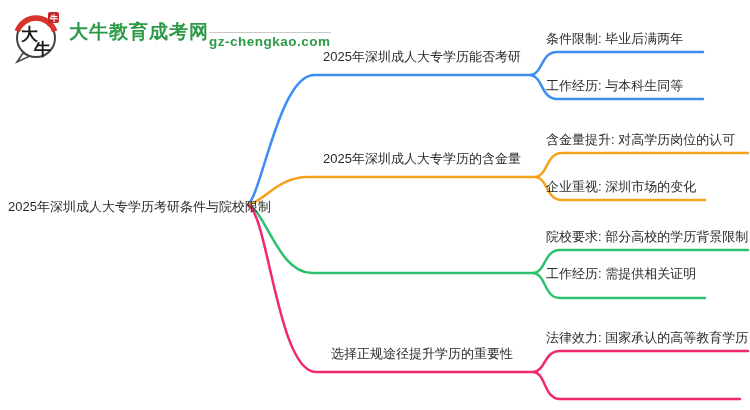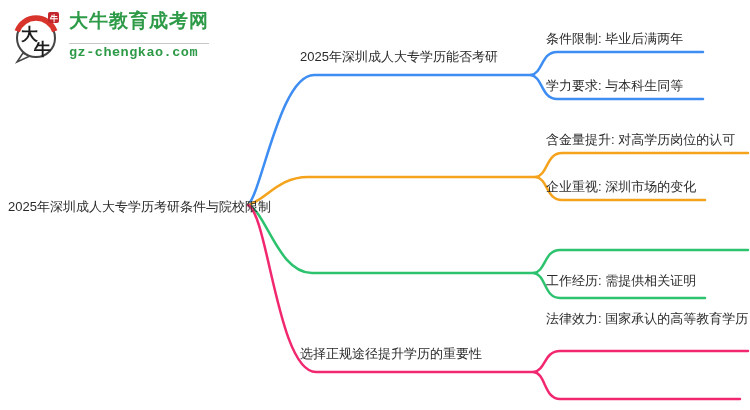--- a/index.html
+++ b/index.html
@@ -5,29 +5,29 @@
   html,body{margin:0;padding:0;}
   body{
     width:750px;height:410px;background:#ffffff;overflow:hidden;
     font-family:"Liberation Sans","DejaVu Sans",sans-serif;
     color:#2f2f2f;position:relative;
   }
   .stage{position:absolute;inset:0;width:750px;height:410px;}
   
   .logo{position:absolute;left:12px;top:8px;display:flex;align-items:center;gap:7px;cursor:pointer;}
   .logo-badge{width:50px;height:56px;flex:0 0 auto;}
-  .logo-text{display:flex;flex-direction:column;line-height:1.1;font-family:Liberation Mono, monospace;}
+  .logo-text{display:flex;flex-direction:row;line-height:1.1;}
   .logo-title{font-size:19px;font-weight:bold;letter-spacing:1px;}
   .logo-url{font-size:13.5px;font-weight:bold;letter-spacing:.5px;margin-top:10px;
             border-top:1px solid #c9c9c9;padding-top:2px;}
   
   svg.map{position:absolute;left:0;top:0;}
   .node{position:absolute;white-space:nowrap;font-size:13px;color:#2b2b2b;}
   .root-label{left:8px;top:198px;width:238px;font-size:13px;text-align:right;}
-  .branch-label{left:300px;width:220px;text-align:left;height:18px;}
+  .branch-label{left:312px;width:220px;text-align:center;height:18px;}
   .sub-label{left:546px;font-size:13px;}
 </style>
 </head>
 <body>
 
 <div class="stage">
 
   <svg class="map" width="750" height="410" viewBox="0 0 750 410">
     <g fill="none" stroke-width="2.5" stroke-linecap="round">
       <g stroke="#3e8df2">
@@ -65,22 +65,24 @@
     </svg>
     <div class="logo-text">
       <span class="logo-title" style="color:#2d9a47">大牛教育成考网</span>
       <span class="logo-url" style="color:#2d9a47">gz-chengkao.com</span>
     </div>
   </div>
 
   <div class="node root-label">2025年深圳成人大专学历考研条件与院校限制</div>
 
   <div class="node branch-label" style="top:48px">2025年深圳成人大专学历能否考研</div>
+  <div class="node branch-label" style="top:150px">2025年深圳成人大专学历的含金量</div>
   <div class="node sub-label" style="top:30px">条件限制: 毕业后满两年</div>
 
   <div class="node branch-label" style="top:345px">选择正规途径提升学历的重要性</div>
-  <div class="node sub-label" style="top:77px">学力要求: 与本科生同等</div>
+  <div class="node sub-label" style="top:77px">工作经历: 与本科生同等</div>
   <div class="node sub-label" style="top:131px">含金量提升: 对高学历岗位的认可</div>
   <div class="node sub-label" style="top:178px">企业重视: 深圳市场的变化</div>
-  <div class="node sub-label" style="top:272px">工作经历: 需提供相关证明</div>
-  <div class="node sub-label" style="top:310px">法律效力: 国家承认的高等教育学历</div>
+  <div class="node sub-label" style="top:228px">院校要求: 部分高校的学历背景限制</div>
+  <div class="node sub-label" style="top:265px">工作经历: 需提供相关证明</div>
+  <div class="node sub-label" style="top:329px">法律效力: 国家承认的高等教育学历</div>
 
 </div>
 
 </body></html>

